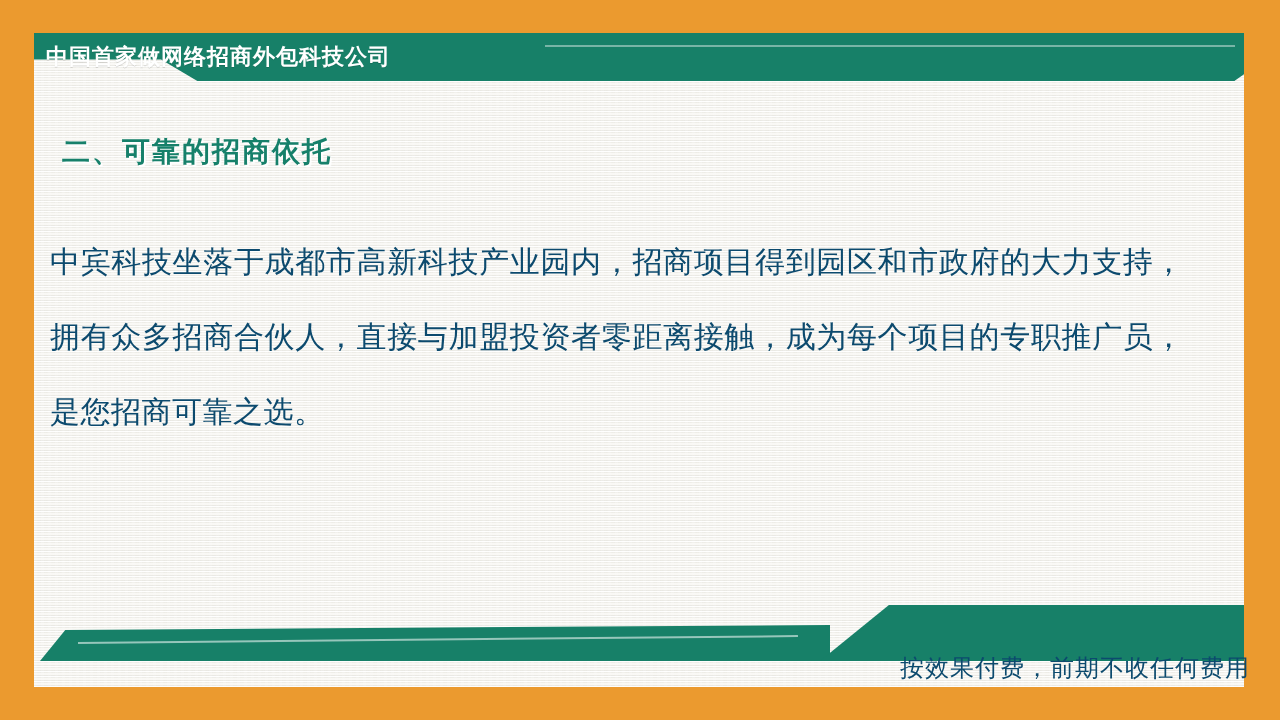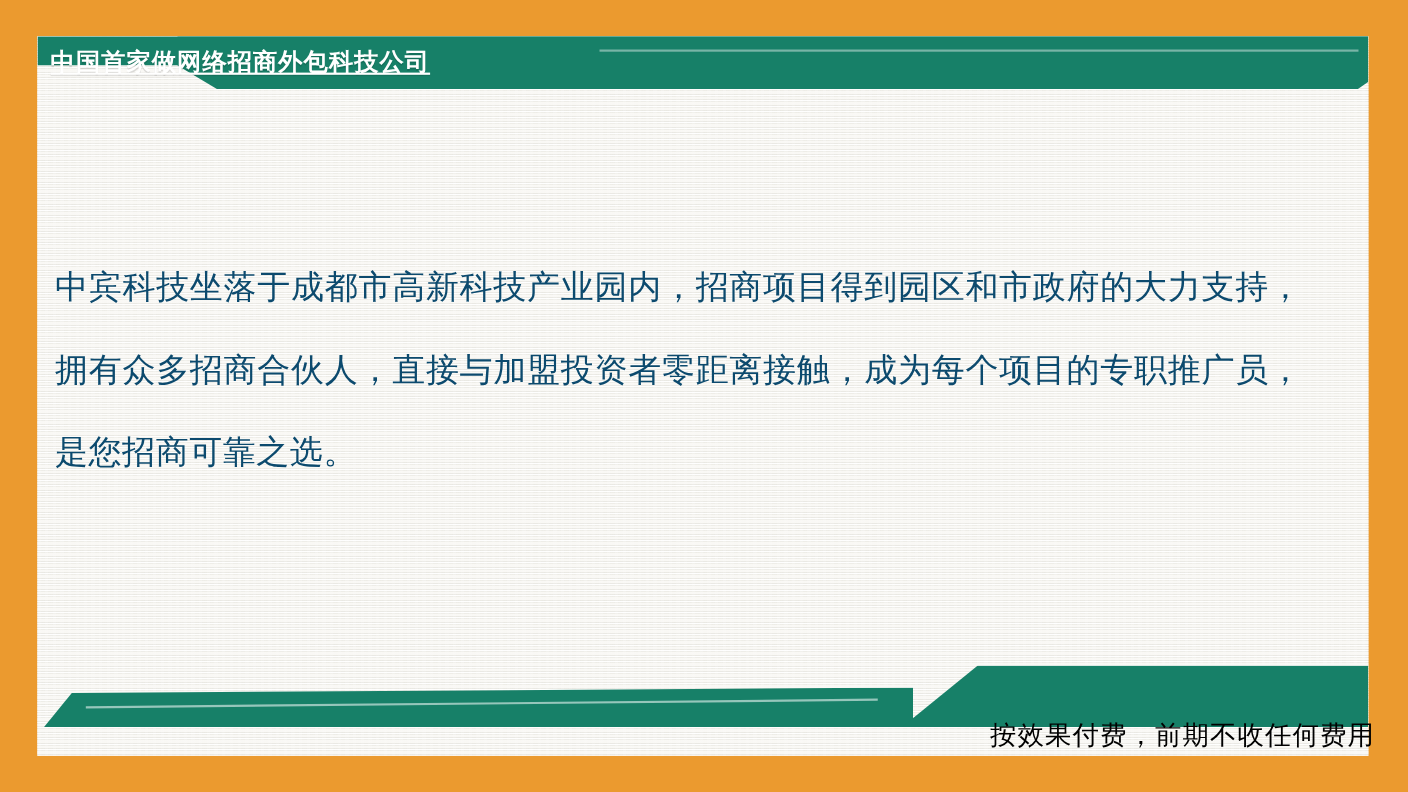--- a/index.html
+++ b/index.html
@@ -91,21 +91,20 @@
     top: 33px;
     height: 48px;
     line-height: 48px;
     color: #ffffff;
     font-size: 22px;
     font-weight: bold;
     letter-spacing: 1px;
     white-space: nowrap;
     z-index: 8;
     text-shadow: 0 1px 0 rgba(0,0,0,0.12);
-    text-decoration: underline;
   }
 
   
   .section-heading {
     position: absolute;
     left: 62px;
     top: 133px;
     color: #16806a;
     font-size: 28px;
     font-weight: bold;
@@ -170,40 +169,41 @@
     width: 530px;
     height: 56px;
     background: #178068;
     -webkit-clip-path: polygon(20% 100%, 33% 0, 100% 0, 100% 100%);
     clip-path: polygon(20% 100%, 33% 0, 100% 0, 100% 100%);
   }
   .footer-text {
     position: absolute;
     right: 30px;
     bottom: 36px;
-    color: #000000;
+    color: #0c4a6e;
     font-size: 24px;
     letter-spacing: 1px;
     white-space: nowrap;
     z-index: 9;
     margin-top: 34px;
   }
 </style>
 </head>
 <body>
 
 <div class="slide">
 
   <div class="canvas"></div>
 
   <div class="header-band-tail"></div>
   <div class="header-band"></div>
   <div class="header-hairline"></div>
   <div class="header-title">中国首家做网络招商外包科技公司</div>
 
+  <div class="section-heading">二、可靠的招商依托</div>
 
   <div class="body-copy">中宾科技坐落于成都市高新科技产业园内，招商项目得到园区和市政府的大力支持，拥有众多招商合伙人，直接与加盟投资者零距离接触，成为每个项目的专职推广员，是您招商可靠之选。</div>
 
   <div class="footer-wrap">
     <div class="footer-left-band"></div>
     <div class="footer-left-hairline"></div>
     <div class="footer-right-band"></div>
   </div>
   <div class="footer-text">按效果付费，前期不收任何费用</div>
 

